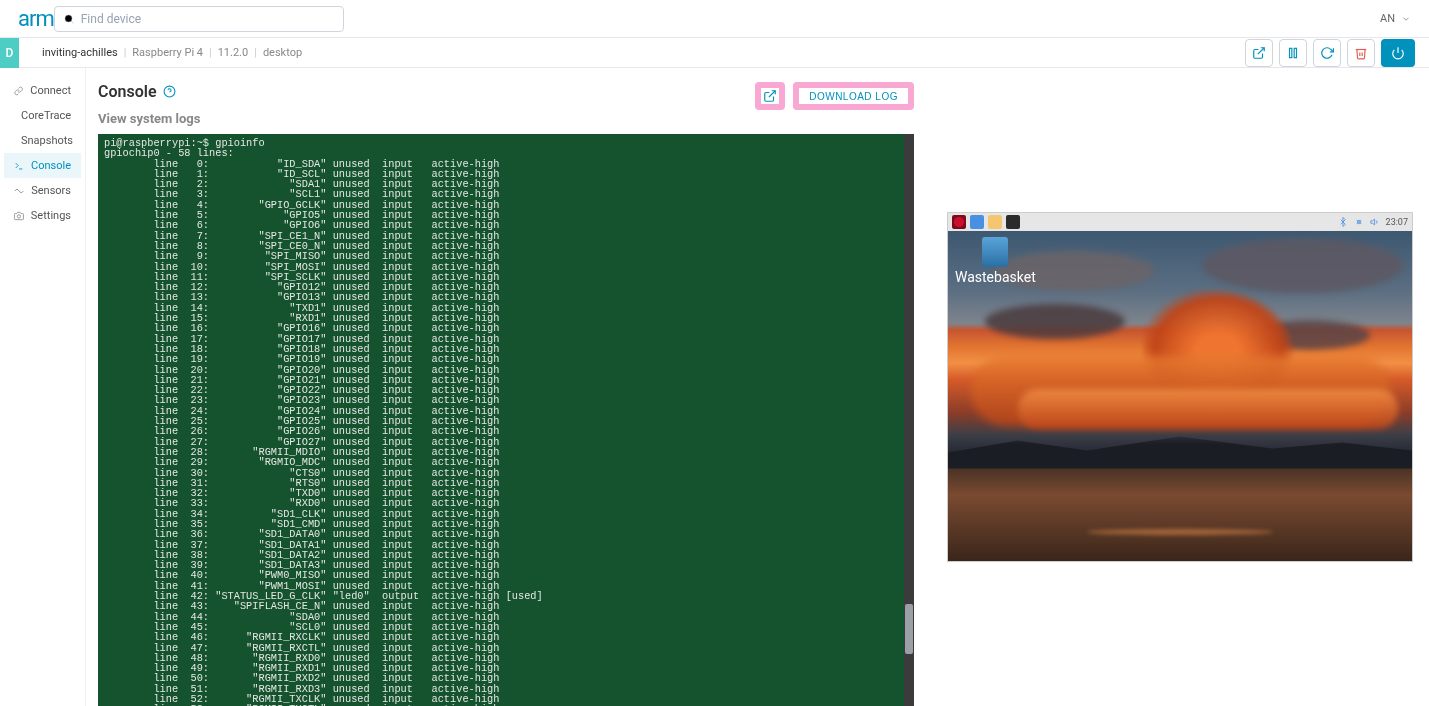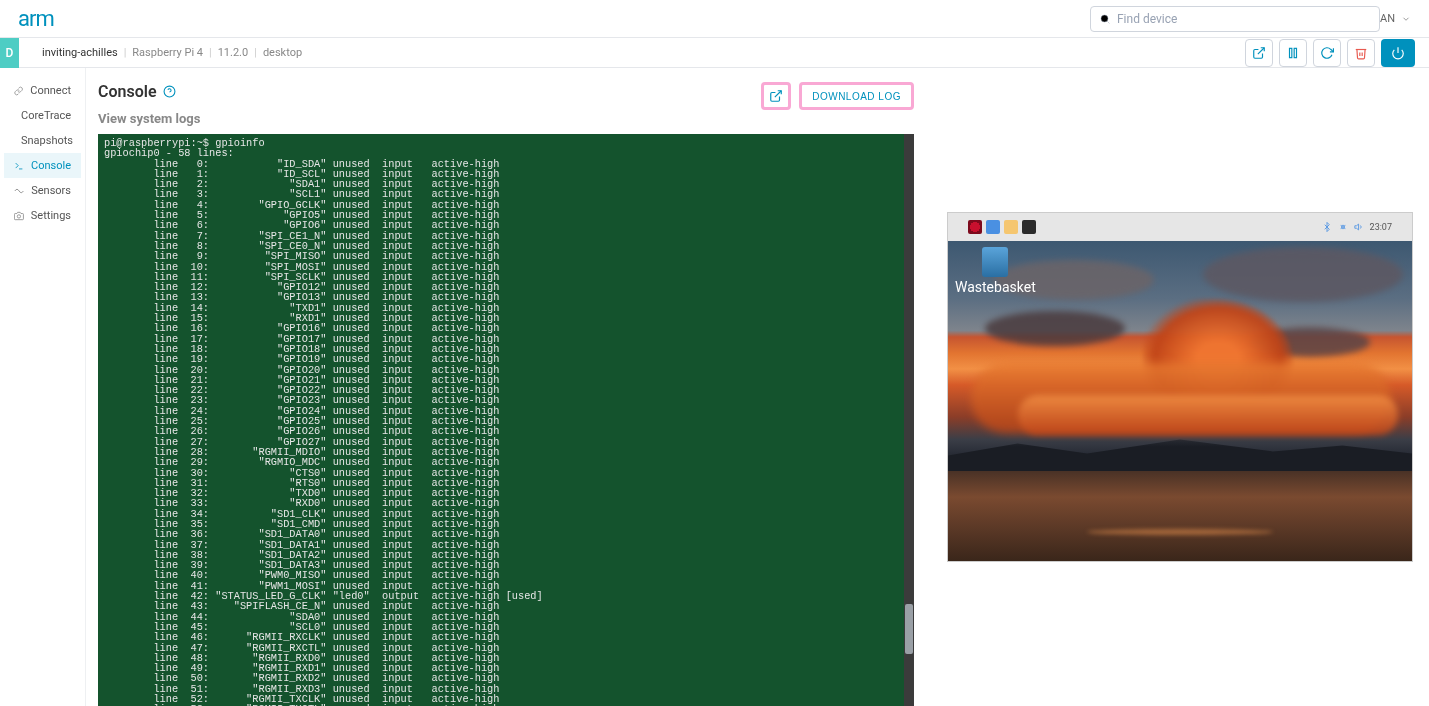--- a/index.html
+++ b/index.html
@@ -10,21 +10,21 @@
       font-size: 13px;
       overflow: hidden;
       width: 1429px;
       height: 706px;
     }
     .topbar {
       display: flex; align-items: center; height: 38px; padding: 0 18px;
       border-bottom: 1px solid #e5e7eb;
     }
     .logo { color: #0091bd; font-weight: 400; font-size: 22px; letter-spacing: -1px; }
-    .search-wrap { flex: 1; display: flex; justify-content: flex-end; }
+    .search-wrap { flex: 1; display: flex; justify-content: flex-start; }
     .search {
       width: 290px; height: 26px; border: 1px solid #d0d5dd; border-radius: 4px;
       display: flex; align-items: center; padding: 0 8px; color: #98a2b3; font-size: 12px;
     }
     .search svg { width: 12px; height: 12px; margin-right: 6px; stroke: #98a2b3; }
     .user { display: flex; align-items: center; gap: 6px; color: #666; font-size: 11px; cursor: pointer; }
     .subbar {
       display: flex; align-items: center; height: 30px; border-bottom: 1px solid #e5e7eb;
     }
     .subbar-left { display: flex; align-items: center; }
@@ -59,21 +59,21 @@
     .side-item svg { width: 12px; height: 12px; stroke: #888; fill: none; stroke-width: 2; }
     .side-item.active { background: #eaf6fa; color: #0091bd; }
     .side-item.active svg { stroke: #0091bd; }
     .main { flex: 0 0 844px; padding: 14px 16px 0 12px; display: flex; flex-direction: column; }
     .main-head { display: flex; align-items: flex-start; margin-bottom: 8px; }
     .main-title-wrap h2 { font-size: 16px; font-weight: 600; color: #333; display: flex; align-items: center; gap: 6px; }
     .main-title-wrap h2 svg { width: 13px; height: 13px; stroke: #0091bd; fill: none; stroke-width: 2; }
     .main-title-wrap .subtitle { font-size: 13px; color: #888; margin-top: 10px; font-weight: bold; }
     .main-actions { margin-left: auto; display: flex; gap: 8px; }
     .btn-outline {
-      height: 28px; padding: 0 10px; border: 3px solid #f9a8d4; border-radius: 4px;
+      height: 28px; padding: 0 10px; border: 6px solid #f9a8d4; border-radius: 4px;
       background: #fff; color: #0091bd; font-size: 10px; letter-spacing: 0.5px;
       display: flex; align-items: center; justify-content: center; cursor: pointer; text-align: right;
     }
     .btn-outline.icon-only { width: 30px; padding: 0; }
     .btn-outline svg { width: 14px; height: 14px; stroke: #0091bd; fill: none; stroke-width: 2; }
     .terminal-wrap { flex: 1; display: flex; position: relative; min-height: 0; }
     .terminal {
       flex: 1; background: #14532d; color: #e6e6e6;
       font-family: "Courier New", monospace; font-size: 10.3px; line-height: 1.0;
       padding: 4px 6px; white-space: pre; overflow: hidden;
@@ -83,22 +83,22 @@
     }
     .term-thumb { position: absolute; left: 1px; width: 8px; background: #9aa0a6; border-radius: 2px; }
     .preview {
       flex: 1; padding: 18px; display: flex; align-items: center; justify-content: center;
     }
     .vnc {
       width: 464px; height: 348px; background: #222; position: relative; box-shadow: 0 0 0 1px #ccc;
       display: flex; flex-direction: column;
     }
     .vnc-taskbar {
-      height: 28px; background: #e6e6e6; display: flex; align-items: center;
-      padding: 0 20px; font-size: 9px; color: #555;
+      height: 18px; background: #e6e6e6; display: flex; align-items: center;
+      padding: 0 4px; font-size: 9px; color: #555;
     }
     .tb-left { display: flex; gap: 4px; }
     .tb-ico { width: 14px; height: 14px; border-radius: 2px; }
     .tb-raspberry { background: radial-gradient(circle, #c8102e 50%, #7d0a1d 52%); }
     .tb-browser { background: #4a90e2; }
     .tb-files { background: #f5c66f; }
     .tb-terminal { background: #2b2b2b; }
     .tb-right { margin-left: auto; display: flex; gap: 6px; align-items: center; }
     .tb-right svg { width: 10px; height: 10px; stroke: #4a90e2; fill: none; stroke-width: 2; }
     .vnc-desktop {

